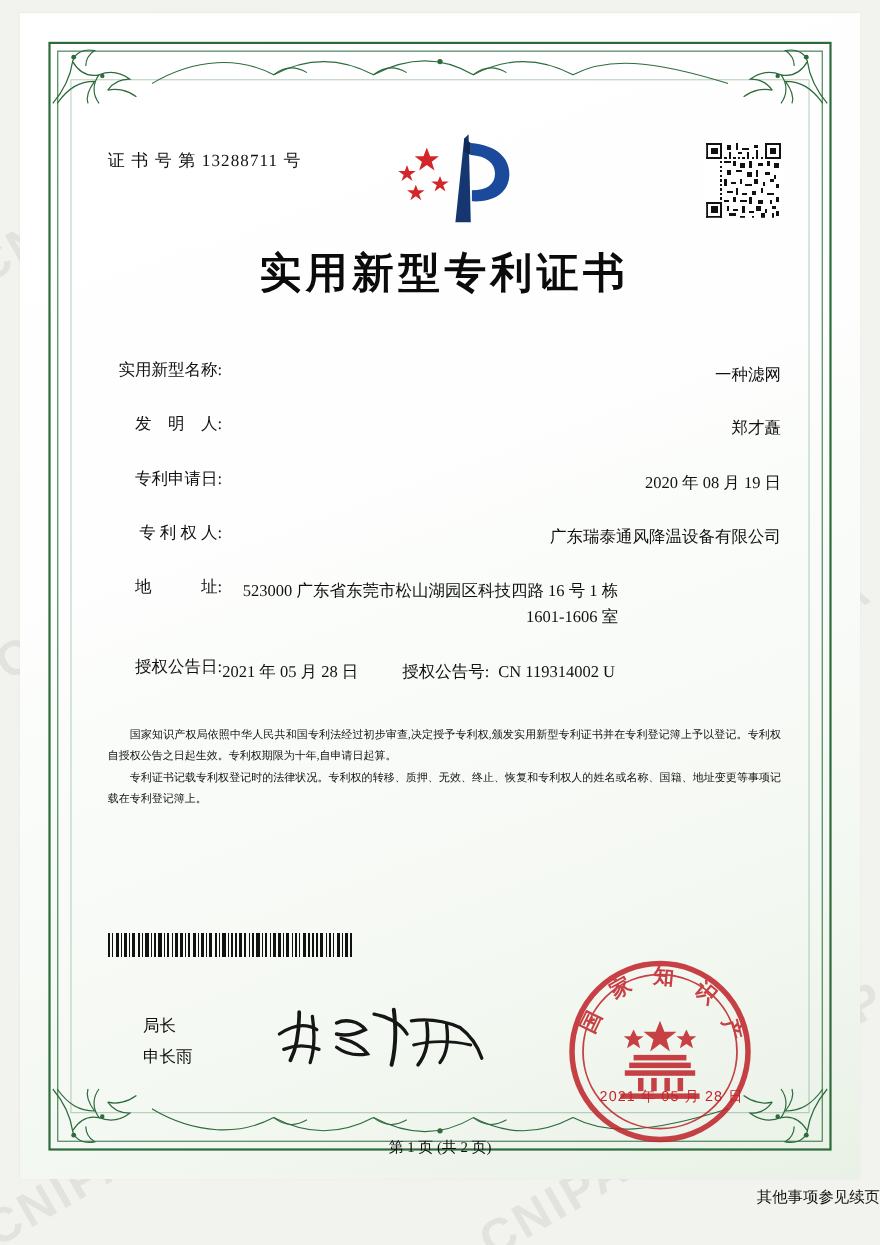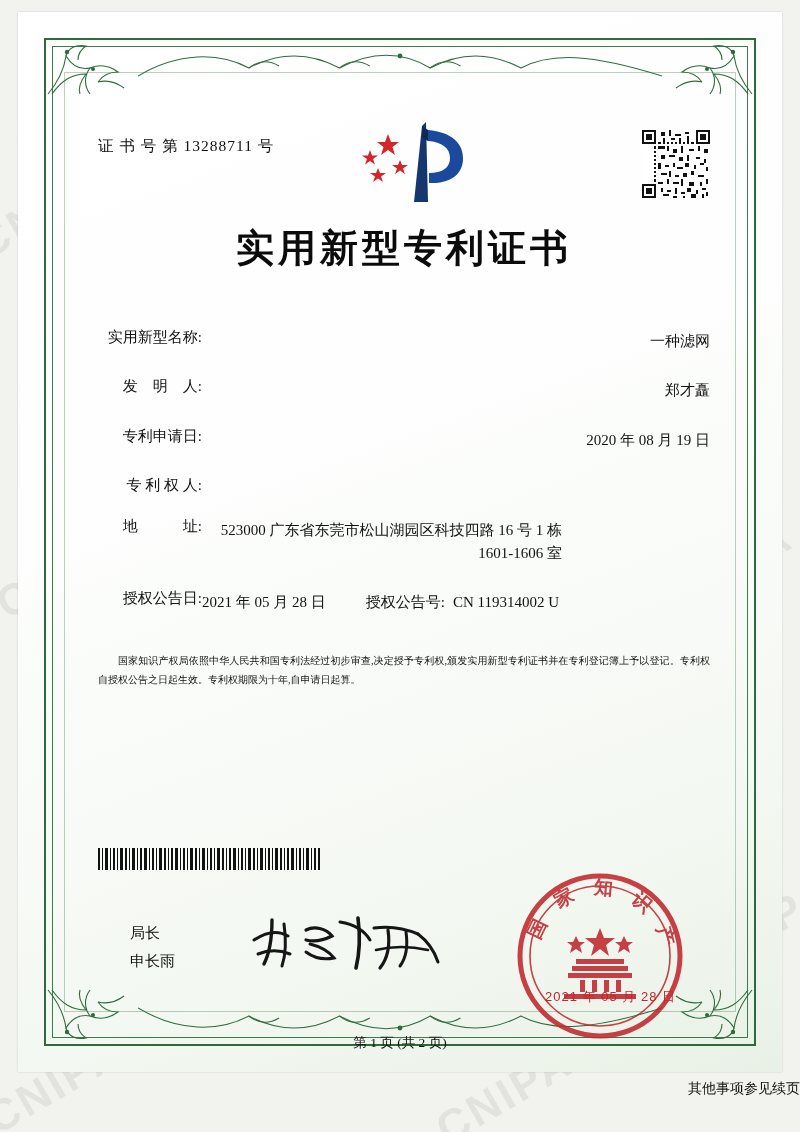--- a/index.html
+++ b/index.html
@@ -456,37 +456,39 @@
       <div class="field-row">
         <div class="field-label">发　明　人:</div>
         <div class="field-value">郑才矗</div>
       </div>
       <div class="field-row">
         <div class="field-label">专利申请日:</div>
         <div class="field-value">2020 年 08 月 19 日</div>
       </div>
       <div class="field-row">
         <div class="field-label">专 利 权 人:</div>
+        <div class="field-value">广东瑞泰通风降温设备有限公司</div>
       </div>
       <div class="field-row">
         <div class="field-label">地　　　址:</div>
         <div class="field-value" style="max-width:360px;">523000 广东省东莞市松山湖园区科技四路 16 号 1 栋 1601-1606 室</div>
       </div>
       <div class="field-row inline">
         <div class="field-label">授权公告日:</div>
         <div class="field-value" style="display:flex;">
           <span>2021 年 05 月 28 日</span>
           <span class="field-label2">授权公告号:</span>
           <span>CN 119314002 U</span>
         </div>
       </div>
     </div>
 
     <div class="paragraphs">
       <p>国家知识产权局依照中华人民共和国专利法经过初步审查,决定授予专利权,颁发实用新型专利证书并在专利登记簿上予以登记。专利权自授权公告之日起生效。专利权期限为十年,自申请日起算。</p>
+      <p>专利证书记载专利权登记时的法律状况。专利权的转移、质押、无效、终止、恢复和专利权人的姓名或名称、国籍、地址变更等事项记载在专利登记簿上。</p>
     </div>
   </div>
 
   <div class="barcode">
     <svg viewBox="0 0 222 22" preserveAspectRatio="none" shape-rendering="crispEdges">
       <rect width="222" height="22" fill="transparent"></rect>
       <g fill="#111">
         <rect x="0" y="0" width="2" height="22"></rect>
           <rect x="4" y="0" width="1" height="22"></rect>
         <rect x="7" y="0" width="3" height="22"></rect>

